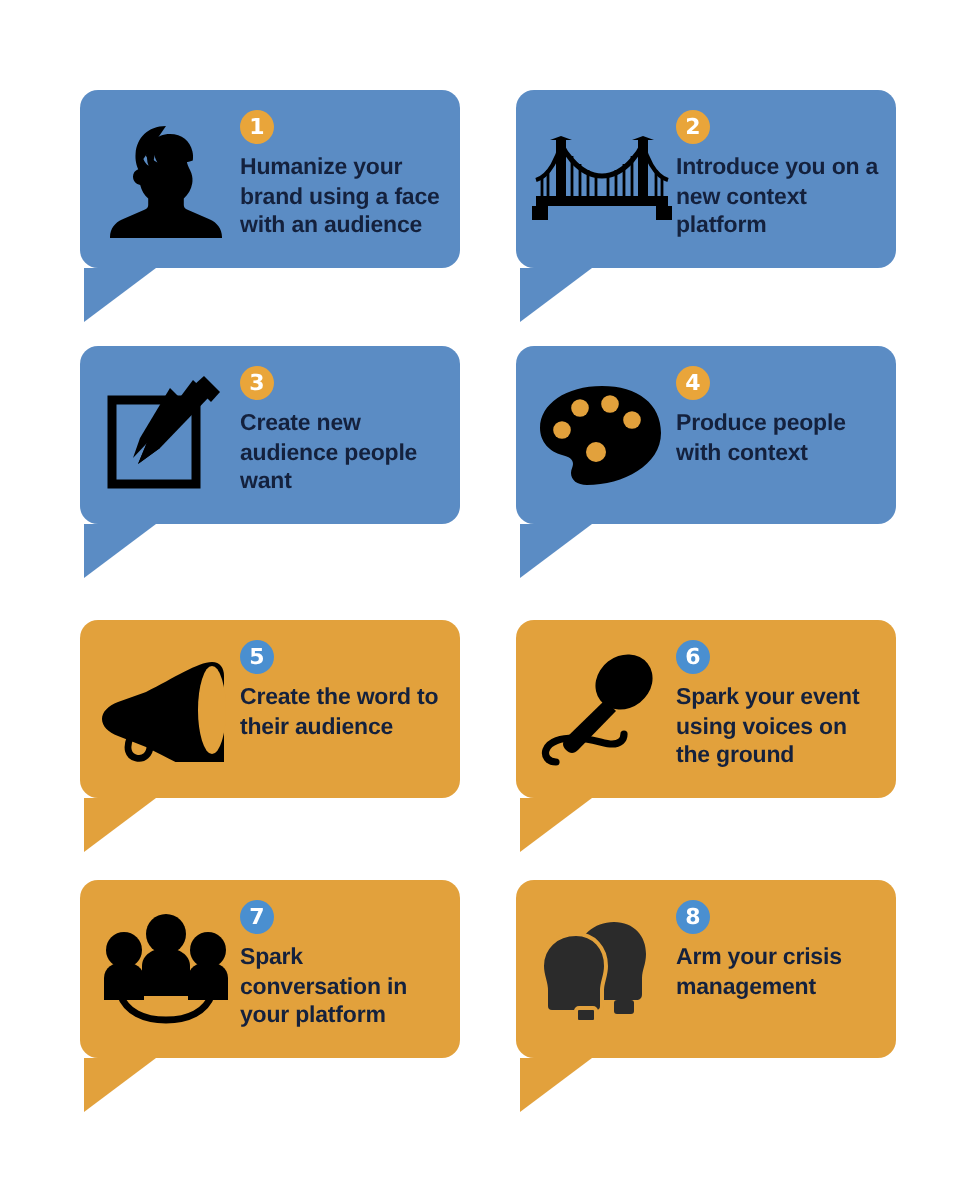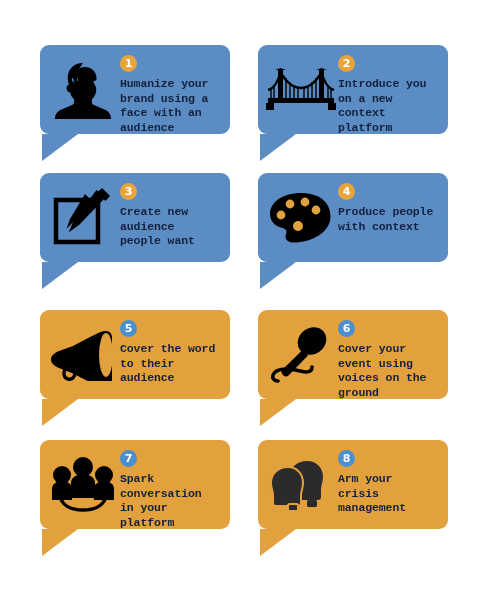--- a/index.html
+++ b/index.html
@@ -80,21 +80,21 @@
   }
   .badge.badge-orange { background: #e9a53a; }
   .badge.badge-blue { background: #4a8fd0; }
 
   .caption {
     font-size: 11.5px;
     font-weight: bold;
     line-height: 14.5px;
     color: #14213d;
     letter-spacing: -0.1px;
-    font-family: Liberation Mono, monospace;
+    font-family: Liberation Sans, sans-serif;
   }
 </style>
 </head>
 <body>
 
 <div id="infographic">
 
   <div class="bubble blue" style="left:40px; top:45px;">
     <div class="inner">
       <div class="icon-wrap">
@@ -220,21 +220,21 @@
         <svg width="68" height="52" viewBox="0 0 68 52" aria-hidden="true">
           <g fill="#000000">
             <path d="M57 2C50 2 38 10 24 17 L10 22 c-5 2-8 5-8 8.5 0 3.5 3 6.5 8 8.5 l14 5.5 c14 7 26 14 33 14 4 0 6-3 6-7V9c0-4-2-7-6-7z"></path>
           </g>
           <ellipse cx="57" cy="26" rx="7" ry="22" fill="#e2a13c"></ellipse>
           <path d="M16 40c-2 5-1 9 3 10 4 1 7-2 7-6" fill="none" stroke="#000" stroke-width="3.4"></path>
         </svg>
       </div>
       <div class="text-col">
         <div class="badge badge-blue">5</div>
-        <div class="caption">Cover the word to their audience</div>
+        <div class="caption">Create the word to their audience</div>
       </div>
     </div>
     <div class="tail">
       <svg width="40" height="27" viewBox="0 0 40 27">
           <polygon points="0,0 36,0 0,27" fill="#e2a13c"></polygon>
         </svg>
     </div>
   </div>
 
   <div class="bubble orange" style="left:258px; top:310px;">
@@ -243,21 +243,21 @@
         <svg width="62" height="60" viewBox="0 0 62 60" aria-hidden="true">
           <g fill="#000000">
             <ellipse cx="42" cy="16" rx="15" ry="13" transform="rotate(-38 42 16)"></ellipse>
             <path d="M32.5 25 L13 44 c-2 2-2 4 0 6 2 2 4 2 6 0 L38 30.5 Z"></path>
           </g>
           <path d="M8 56c-4 0-6-3-5-6 1.5-4.5 8-6 14-6 9 0 15 3 19 3 4 0 6-2 6-5" fill="none" stroke="#000" stroke-width="3.6" stroke-linecap="round"></path>
         </svg>
       </div>
       <div class="text-col">
         <div class="badge badge-blue">6</div>
-        <div class="caption">Cover your event using voices on the ground</div>
+        <div class="caption">Spark your event using voices on the ground</div>
       </div>
     </div>
     <div class="tail">
       <svg width="40" height="27" viewBox="0 0 40 27">
           <polygon points="0,0 36,0 0,27" fill="#e2a13c"></polygon>
         </svg>
     </div>
   </div>
 
   <div class="bubble orange" style="left:40px; top:440px;">

